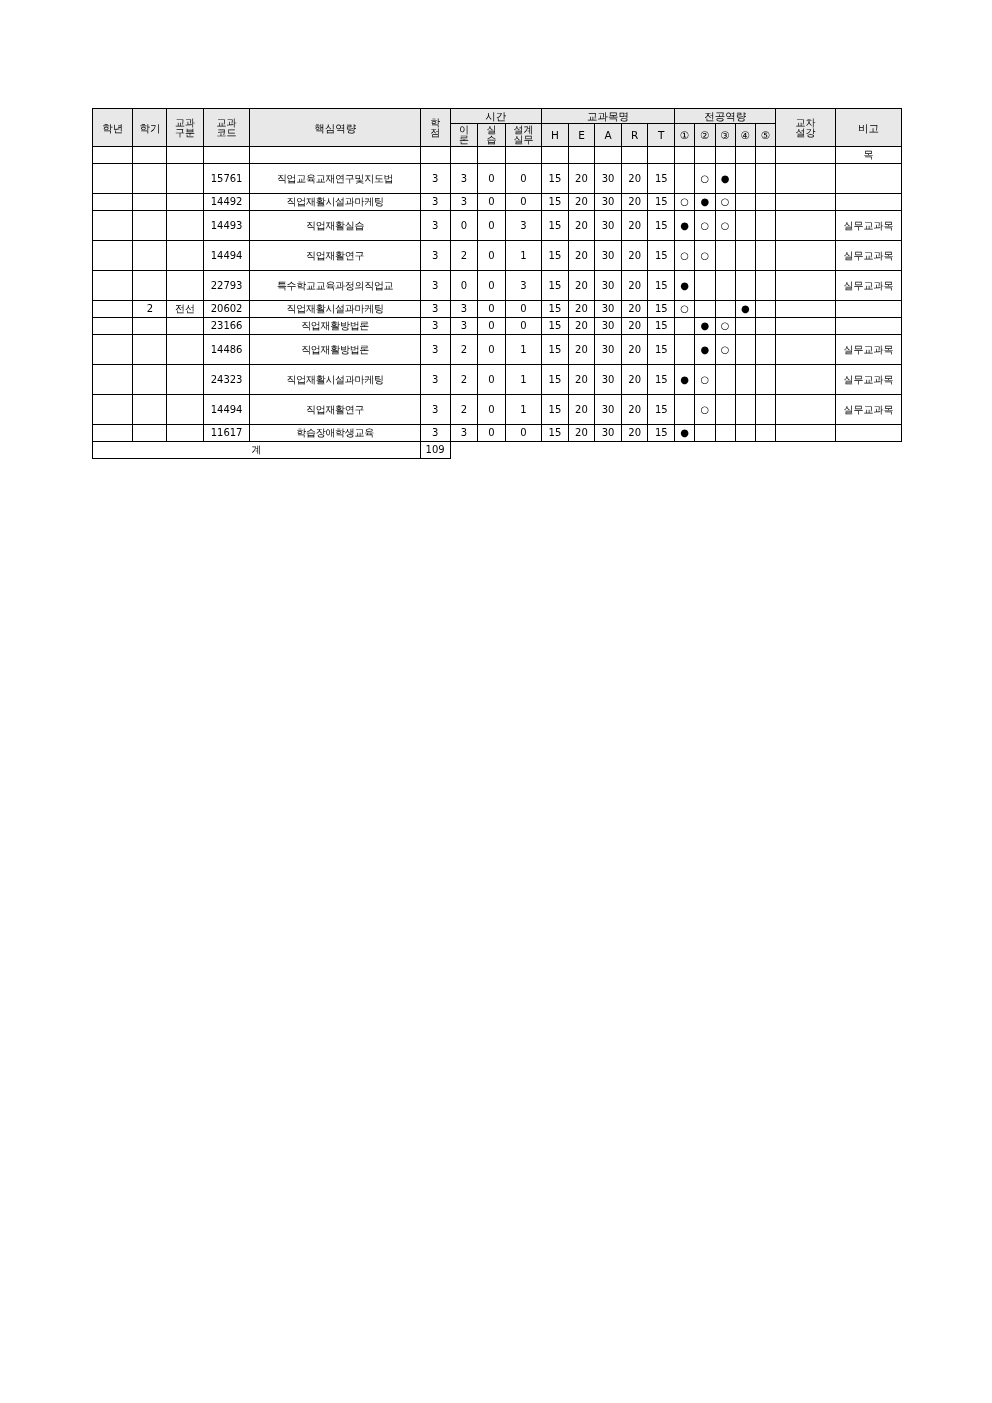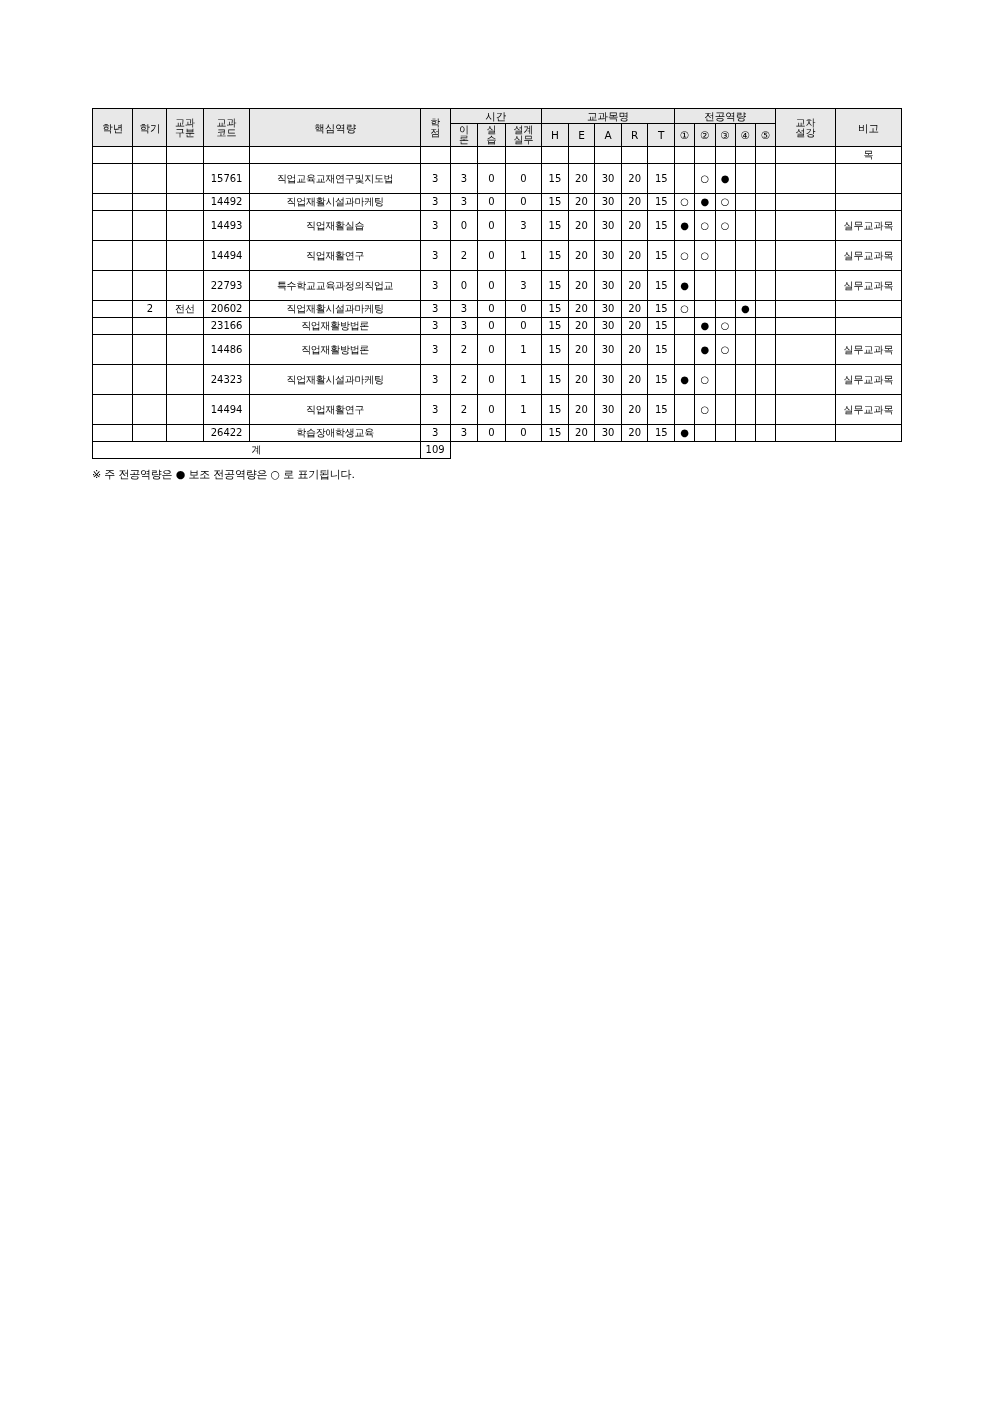--- a/index.html
+++ b/index.html
@@ -397,21 +397,21 @@
           <td></td>
           <td></td>
           <td></td>
           <td></td>
           <td>실무교과목</td>
         </tr>
         <tr class="short">
           <td></td>
           <td></td>
           <td></td>
-          <td>26422</td>
+          <td>11617</td>
           <td class="name-cell">학습장애학생교육</td>
           <td>3</td>
           <td>3</td>
           <td>0</td>
           <td>0</td>
           <td>15</td>
           <td>20</td>
           <td>30</td>
           <td>20</td>
           <td>15</td>
@@ -424,14 +424,13 @@
           <td></td>
         </tr>
         <tr class="short">
           <td colspan="5" class="sum-label">계</td>
           <td>109</td>
           <td colspan="15" style="border-right: none; border-bottom: none; border-left: none;"></td>
         </tr>
       </tbody>
   </table>
 
-  <div class="note">※ 주 전공역량은 ● 보조 전공역량은 ○ 로 표기됩니다.</div>
 </div>
 
 </body></html>

